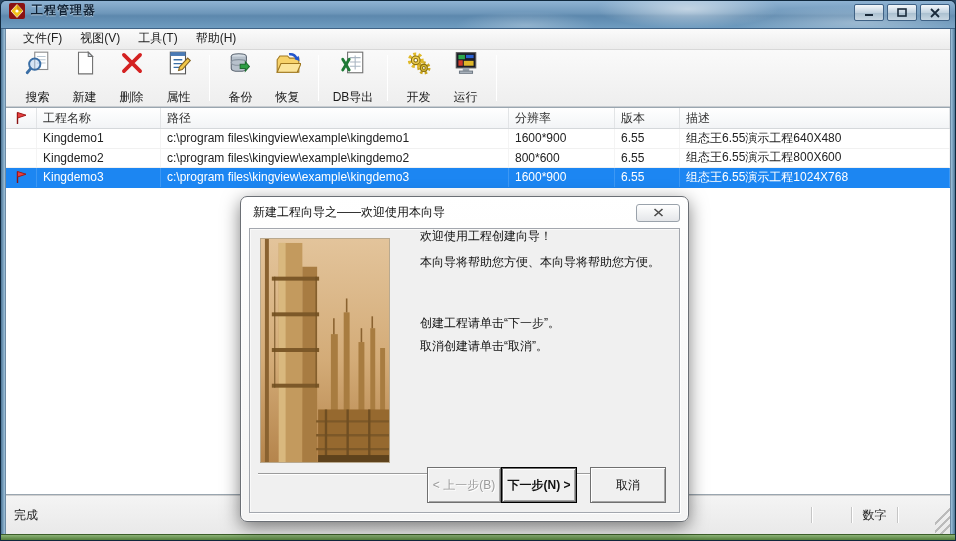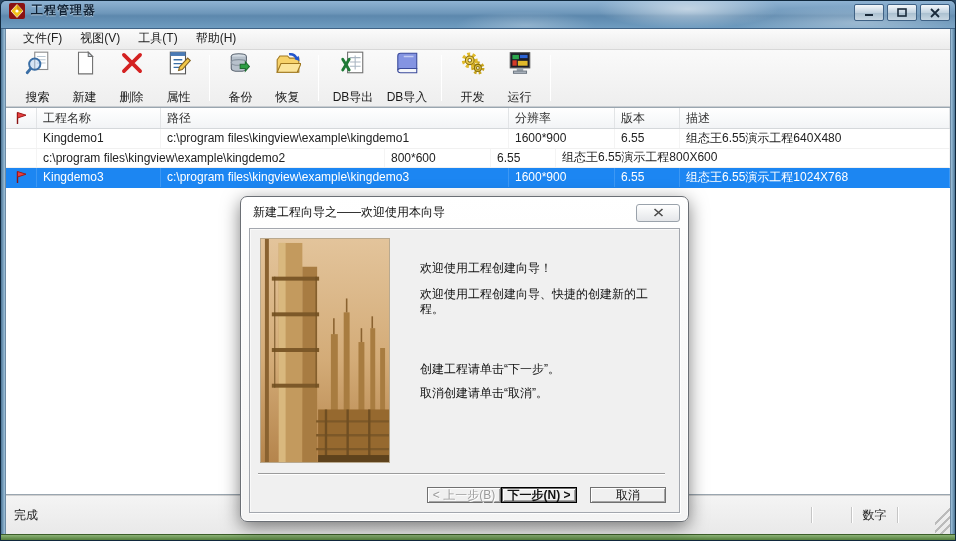--- a/index.html
+++ b/index.html
@@ -73,27 +73,27 @@
     background:linear-gradient(#ffffff,#f4f4f4); border:1px solid #6b6f75; border-radius:7px;
     box-shadow:0 5px 18px rgba(0,0,0,.5), inset 0 0 0 1px rgba(255,255,255,.8); }
   .dlg-titlebar { height:31px; display:flex; align-items:center; padding:0 8px 0 12px;justify-content:center; }
   .dlg-title { color:#111; }
   .dlg-close { margin-left:auto; width:44px; height:18px; border:1px solid #9aa2ab; border-radius:3px;
     background:linear-gradient(#ffffff,#e4e6e9); display:flex; align-items:center; justify-content:center; cursor:pointer; }
   .dlg-panel { position:absolute; left:8px; top:31px; right:8px; bottom:8px; background:#f0f0f0;
     border:1px solid #a3a7ae; box-shadow:1px 1px 0 #ffffff, inset 1px 1px 0 rgba(255,255,255,.6); }
   .dlg-image { position:absolute; left:10px; top:9px; width:130px; height:225px; border:1px solid #b9a98f; }
   .dlg-image svg { display:block; width:100%; height:100%; }
-  .dlg-textcol { position:absolute; left:170px; top:32px; right:10px; line-height:1.2; color:#111; }
+  .dlg-textcol { position:absolute; left:170px; top:0; right:10px; line-height:1.2; color:#111; }
   .dlg-line { margin-bottom:12px; }
   .dlg-hints { margin-top:46px; }
   .dlg-hints .dlg-line { margin-bottom:9px; }
   .dlg-sep { position:absolute; left:8px; right:14px; top:244px; height:2px; border-top:1px solid #9b9b9b; border-bottom:1px solid #ffffff; }
   .dlg-buttons { position:absolute; right:13px; bottom:9px; display:flex; align-items:center; }
-  .btn { height:16px; padding:0 8px; background:#f0f0f0; border:1px solid #707070;
+  .btn { height:36px; padding:0 8px; background:#f0f0f0; border:1px solid #707070;
     box-shadow:inset 1px 1px 0 #ffffff, inset -1px -1px 0 #a5a5a5; display:flex; align-items:center; justify-content:center;
     font-size:12px; color:#111; cursor:pointer; white-space:nowrap; }
   .btn-back { width:74px; color:#9c9c9c; text-shadow:1px 1px 0 #ffffff; cursor:default; }
   .btn-next { width:76px; border:1px solid #000; box-shadow:inset 0 0 0 1px #707070, inset 2px 2px 0 #ffffff, inset -2px -2px 0 #a5a5a5; font-weight:bold; }
   .btn-cancel { width:76px; margin-left:13px; }
 </style>
 </head>
 <body>
 
 <div class="window">
@@ -205,28 +205,20 @@
             <rect x="7" y="2" width="14" height="19" fill="#fff" stroke="#707070"></rect>
             <g stroke="#a9b6c2" stroke-width="1">
                 <line x1="9" y1="7" x2="19" y2="7"></line>
                 <line x1="9" y1="11" x2="19" y2="11"></line>
                 <line x1="9" y1="15" x2="19" y2="15"></line>
                 <line x1="14" y1="5" x2="14" y2="18"></line>
               </g>
             <path d="M2.5 8.5 l6 10 M8.5 8.5 l-6 10" stroke="#1e7a36" stroke-width="2.6" stroke-linecap="round"></path>
           </svg>
           <span class="tb-label">DB导出</span>
-        </div>
-        <div class="tb-btn wide">
-          <svg viewBox="0 0 24 24">
-            <path d="M6 3 q-2.5 0 -2.5 2.5 V19 q0 -2 2.5 -2 H21 V3 Z" fill="#8494e2" stroke="#3a4a9a"></path>
-            <path d="M6 17 H21 v4 H6 q-2.5 0 -2.5 -2 t2.5 -2 Z" fill="#f4f6fa" stroke="#3a4a9a"></path>
-            <line x1="9" y1="6" x2="18" y2="6" stroke="#c3cbf2" stroke-width="1.4"></line>
-          </svg>
-          <span class="tb-label">DB导入</span>
         </div>
 
         <div class="tb-sep"></div>
 
         <div class="tb-btn">
           <svg viewBox="0 0 24 24">
             <circle cx="9" cy="9.5" r="5.6" fill="none" stroke="#e0ba2a" stroke-width="3.4" stroke-dasharray="2.6 2.1"></circle>
             <circle cx="9" cy="9.5" r="4" fill="#efcf4e" stroke="#8a7010"></circle>
             <circle cx="9" cy="9.5" r="1.7" fill="#fff" stroke="#8a7010"></circle>
             <circle cx="16.5" cy="16.5" r="4.6" fill="none" stroke="#c9a51e" stroke-width="3" stroke-dasharray="2.2 1.9"></circle>
@@ -272,20 +264,21 @@
           <div class="td c0"></div>
           <div class="td c1">Kingdemo1</div>
           <div class="td c2">c:\program files\kingview\example\kingdemo1</div>
           <div class="td c3">1600*900</div>
           <div class="td c4">6.55</div>
           <div class="td c5">组态王6.55演示工程640X480</div>
         </div>
 
         <div class="trow">
           <div class="td c0"></div>
+          <div class="td c1">Kingdemo2</div>
           <div class="td c2">c:\program files\kingview\example\kingdemo2</div>
           <div class="td c3">800*600</div>
           <div class="td c4">6.55</div>
           <div class="td c5">组态王6.55演示工程800X600</div>
         </div>
 
         <div class="trow sel">
           <div class="td c0">
             <span class="flag-icon">
               <svg width="13" height="14" viewBox="0 0 13 14">
@@ -375,21 +368,21 @@
           <line x1="66" y1="172" x2="66" y2="225"></line>
           <line x1="88" y1="172" x2="88" y2="225"></line>
           <line x1="110" y1="172" x2="110" y2="225"></line>
         </g>
         <rect x="58" y="218" width="72" height="7" fill="#5e421c"></rect>
       </svg>
     </div>
 
     <div class="dlg-textcol">
       <div class="dlg-line">欢迎使用工程创建向导！</div>
-      <div class="dlg-line">欢迎使用工程创建向导、快捷的创建新的工程。</div>
+      <div class="dlg-line">本向导将帮助您方便、本向导将帮助您方便。</div>
       <div class="dlg-hints">
         <div class="dlg-line">创建工程请单击“下一步”。</div>
         <div class="dlg-line">取消创建请单击“取消”。</div>
       </div>
     </div>
 
     <div class="dlg-sep"></div>
 
     <div class="dlg-buttons">
       <div class="btn btn-back">&lt; 上一步(B)</div>

